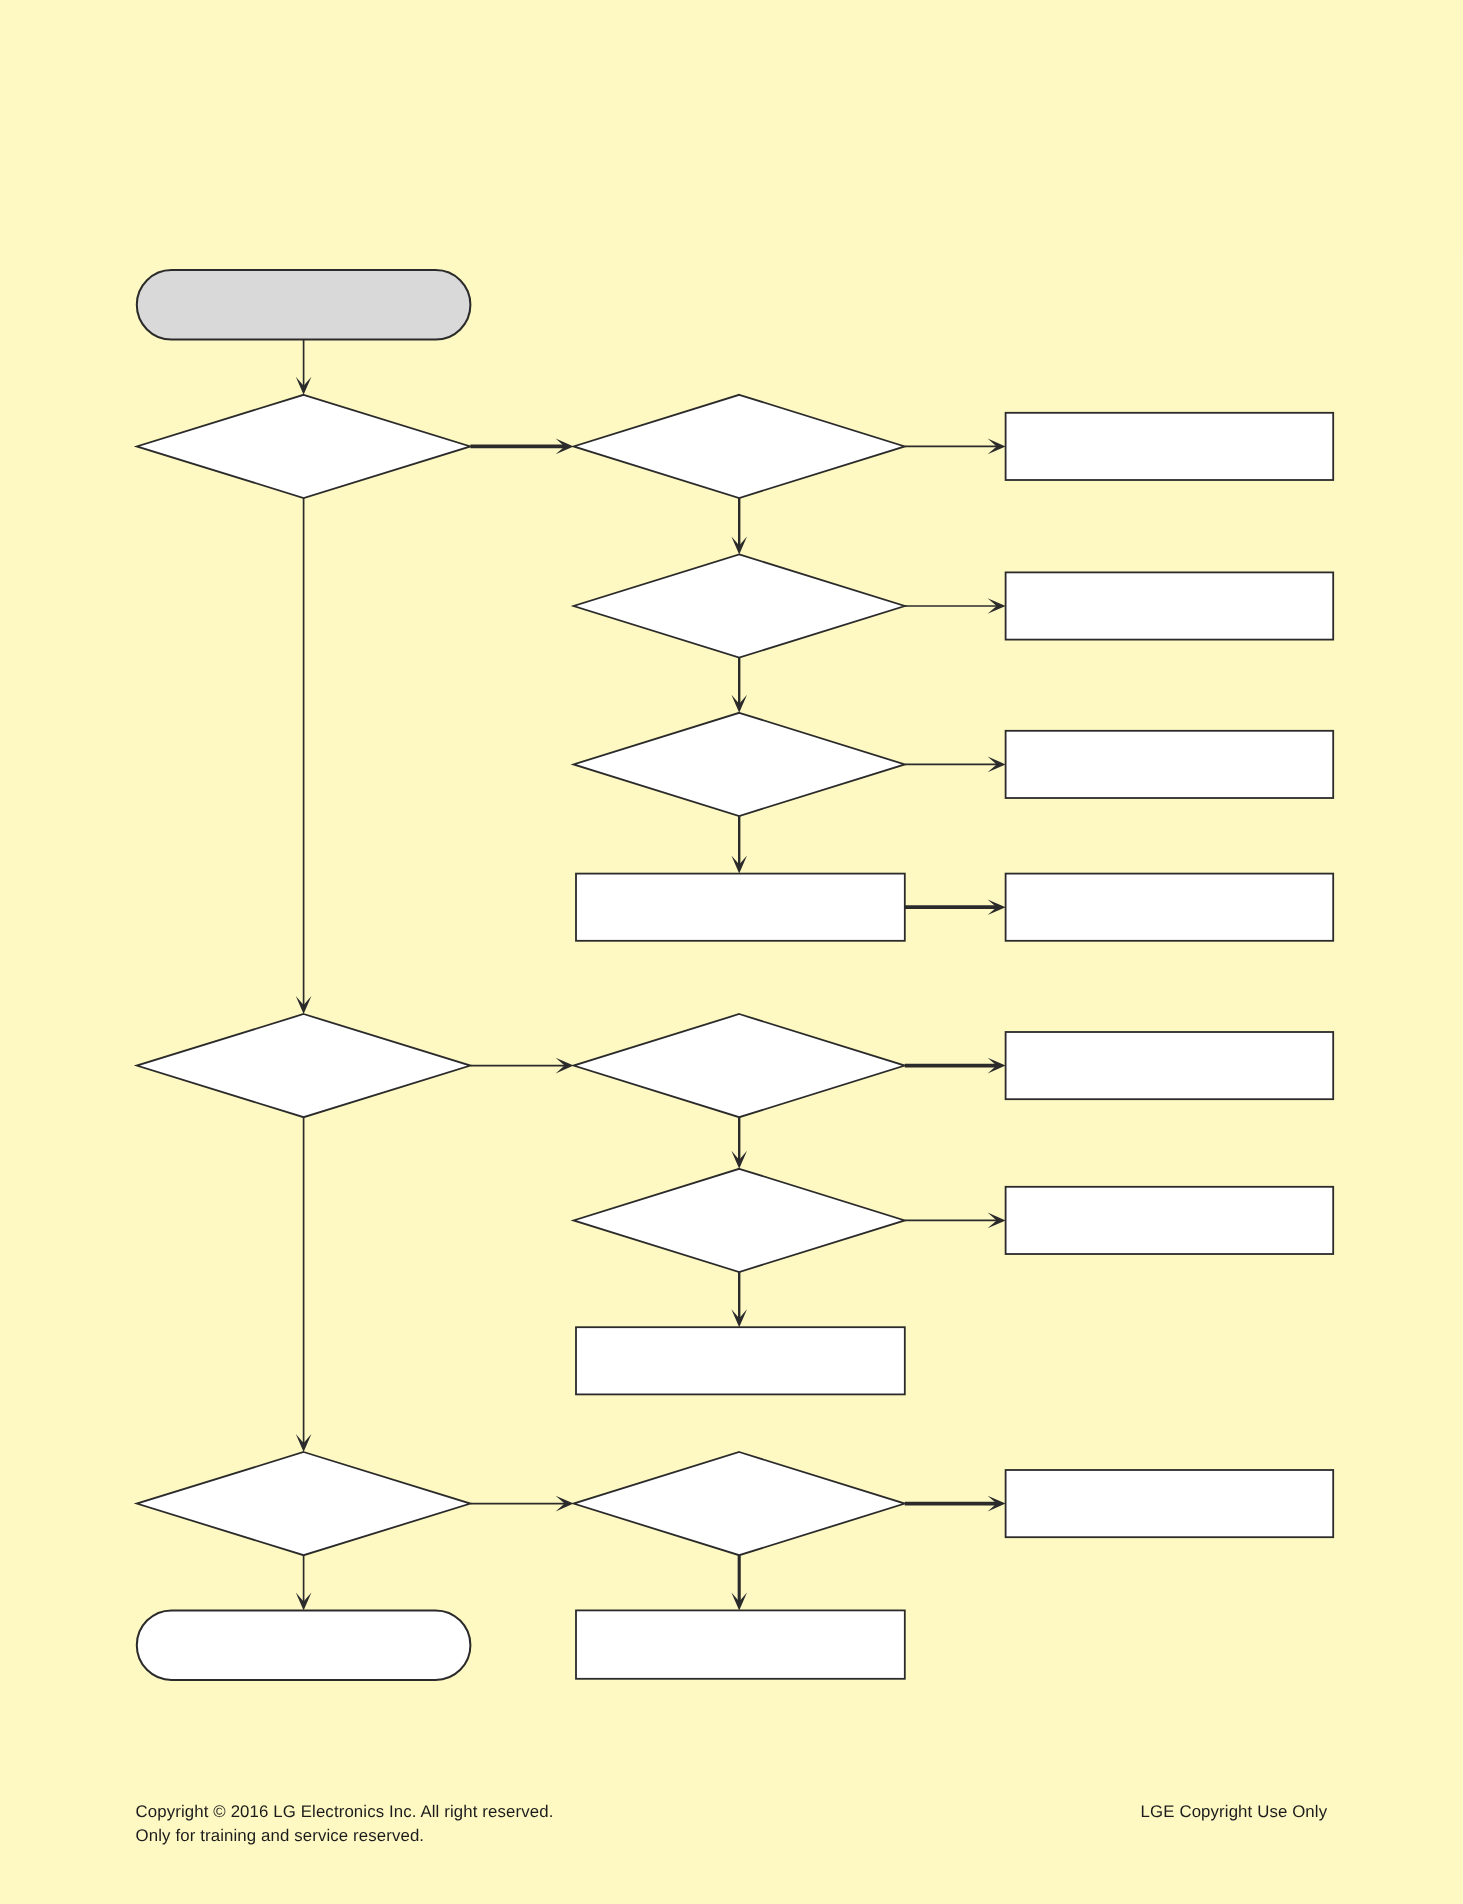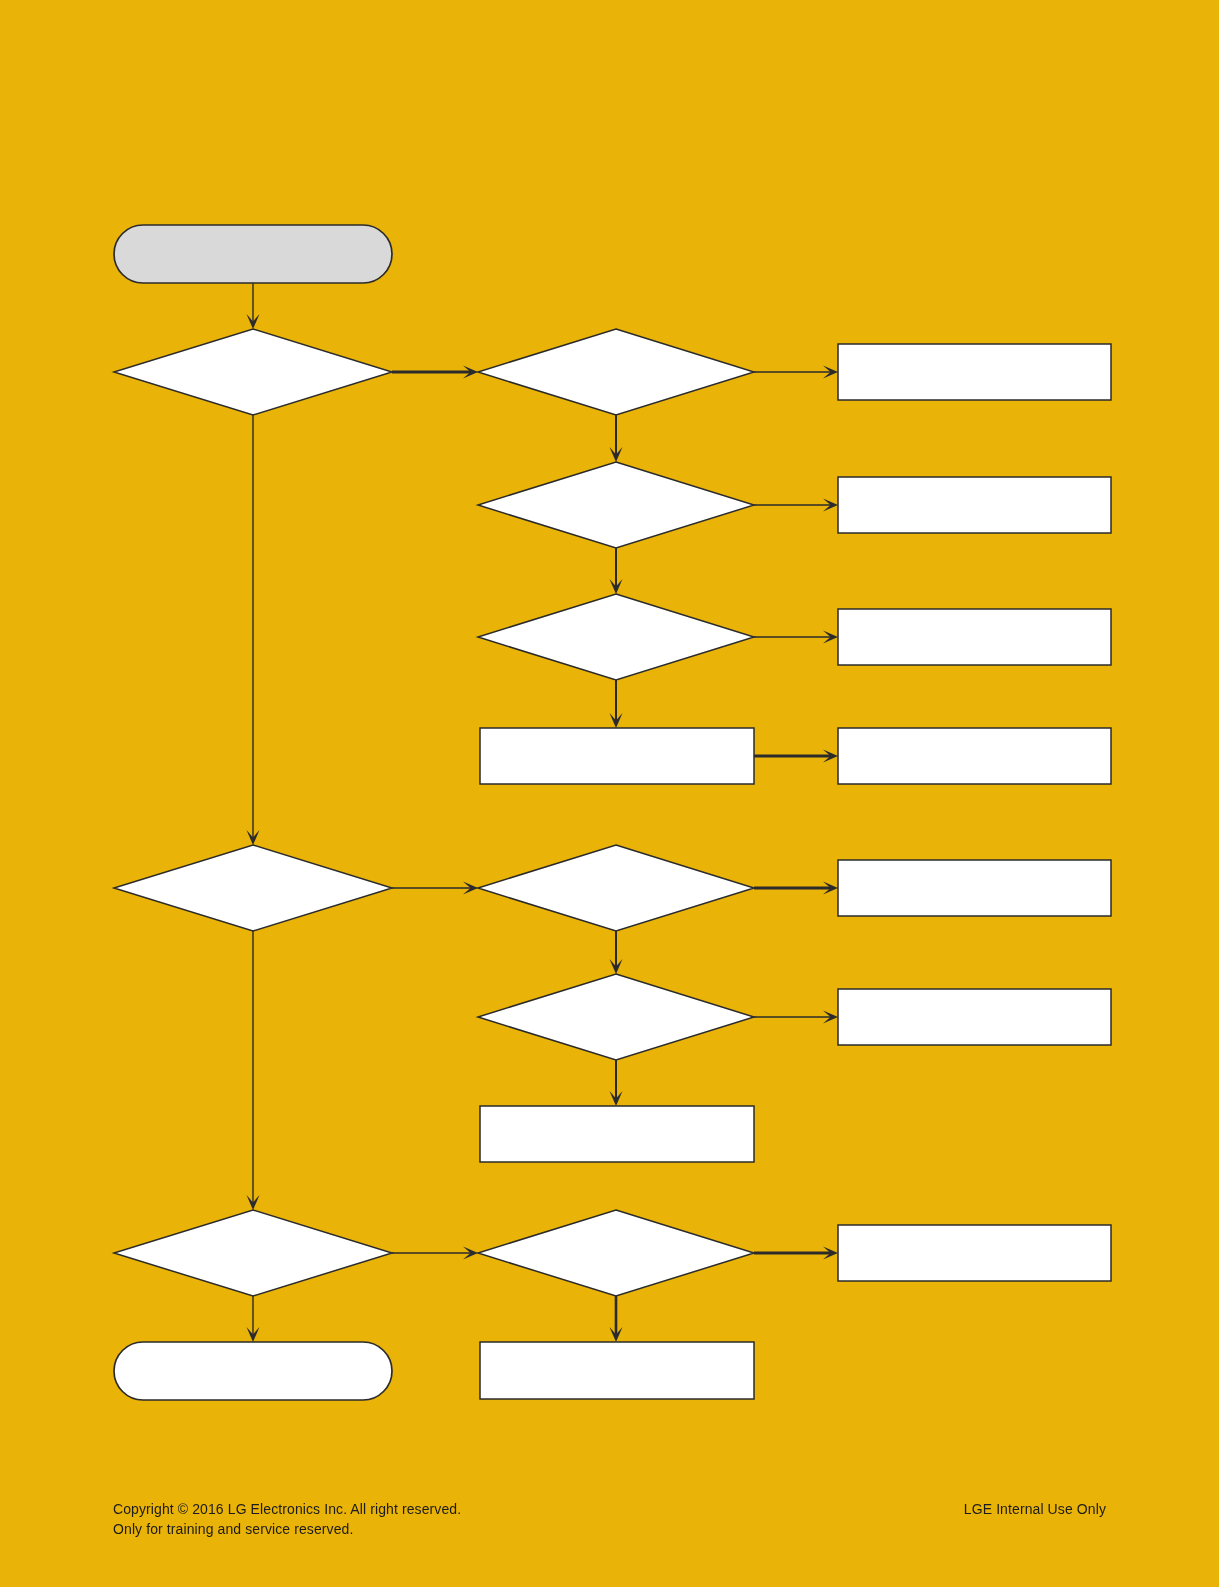--- a/index.html
+++ b/index.html
@@ -10,21 +10,21 @@
   body {
     width: 1219px;
     height: 1587px;
     position: relative;
     font-family: "Liberation Sans", sans-serif;
     overflow: hidden;
   }
   .page {
     position: absolute;
     inset: 0;
-    background: #eab308;
+    background: #fef9c3;
   }
   svg.flow {
     position: absolute;
     left: 0;
     top: 0;
   }
   
   .ln  { stroke-width: 1.4; }
   .ln2 { stroke-width: 2; }
   .ln3 { stroke-width: 2.6; }
@@ -139,15 +139,15 @@
         <path d="M609.5 1327 L616 1342 L622.5 1327 L616 1334.5 Z"></path>
       </g>
     </g>
   </svg>
 
   <div class="footer-left">
     <div>Copyright © 2016 LG Electronics Inc. All right reserved.</div>
     <div>Only for training and service reserved.</div>
   </div>
 
-  <div class="footer-right">LGE Internal Use Only</div>
+  <div class="footer-right">LGE Copyright Use Only</div>
 
 </div>
 
 </body></html>

